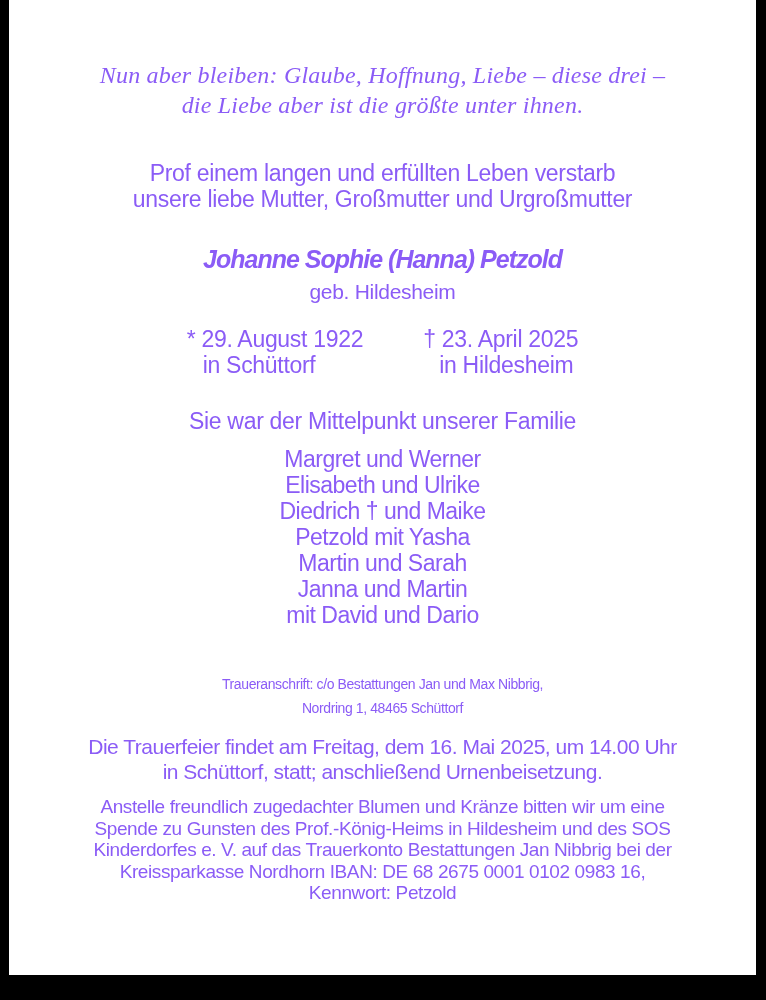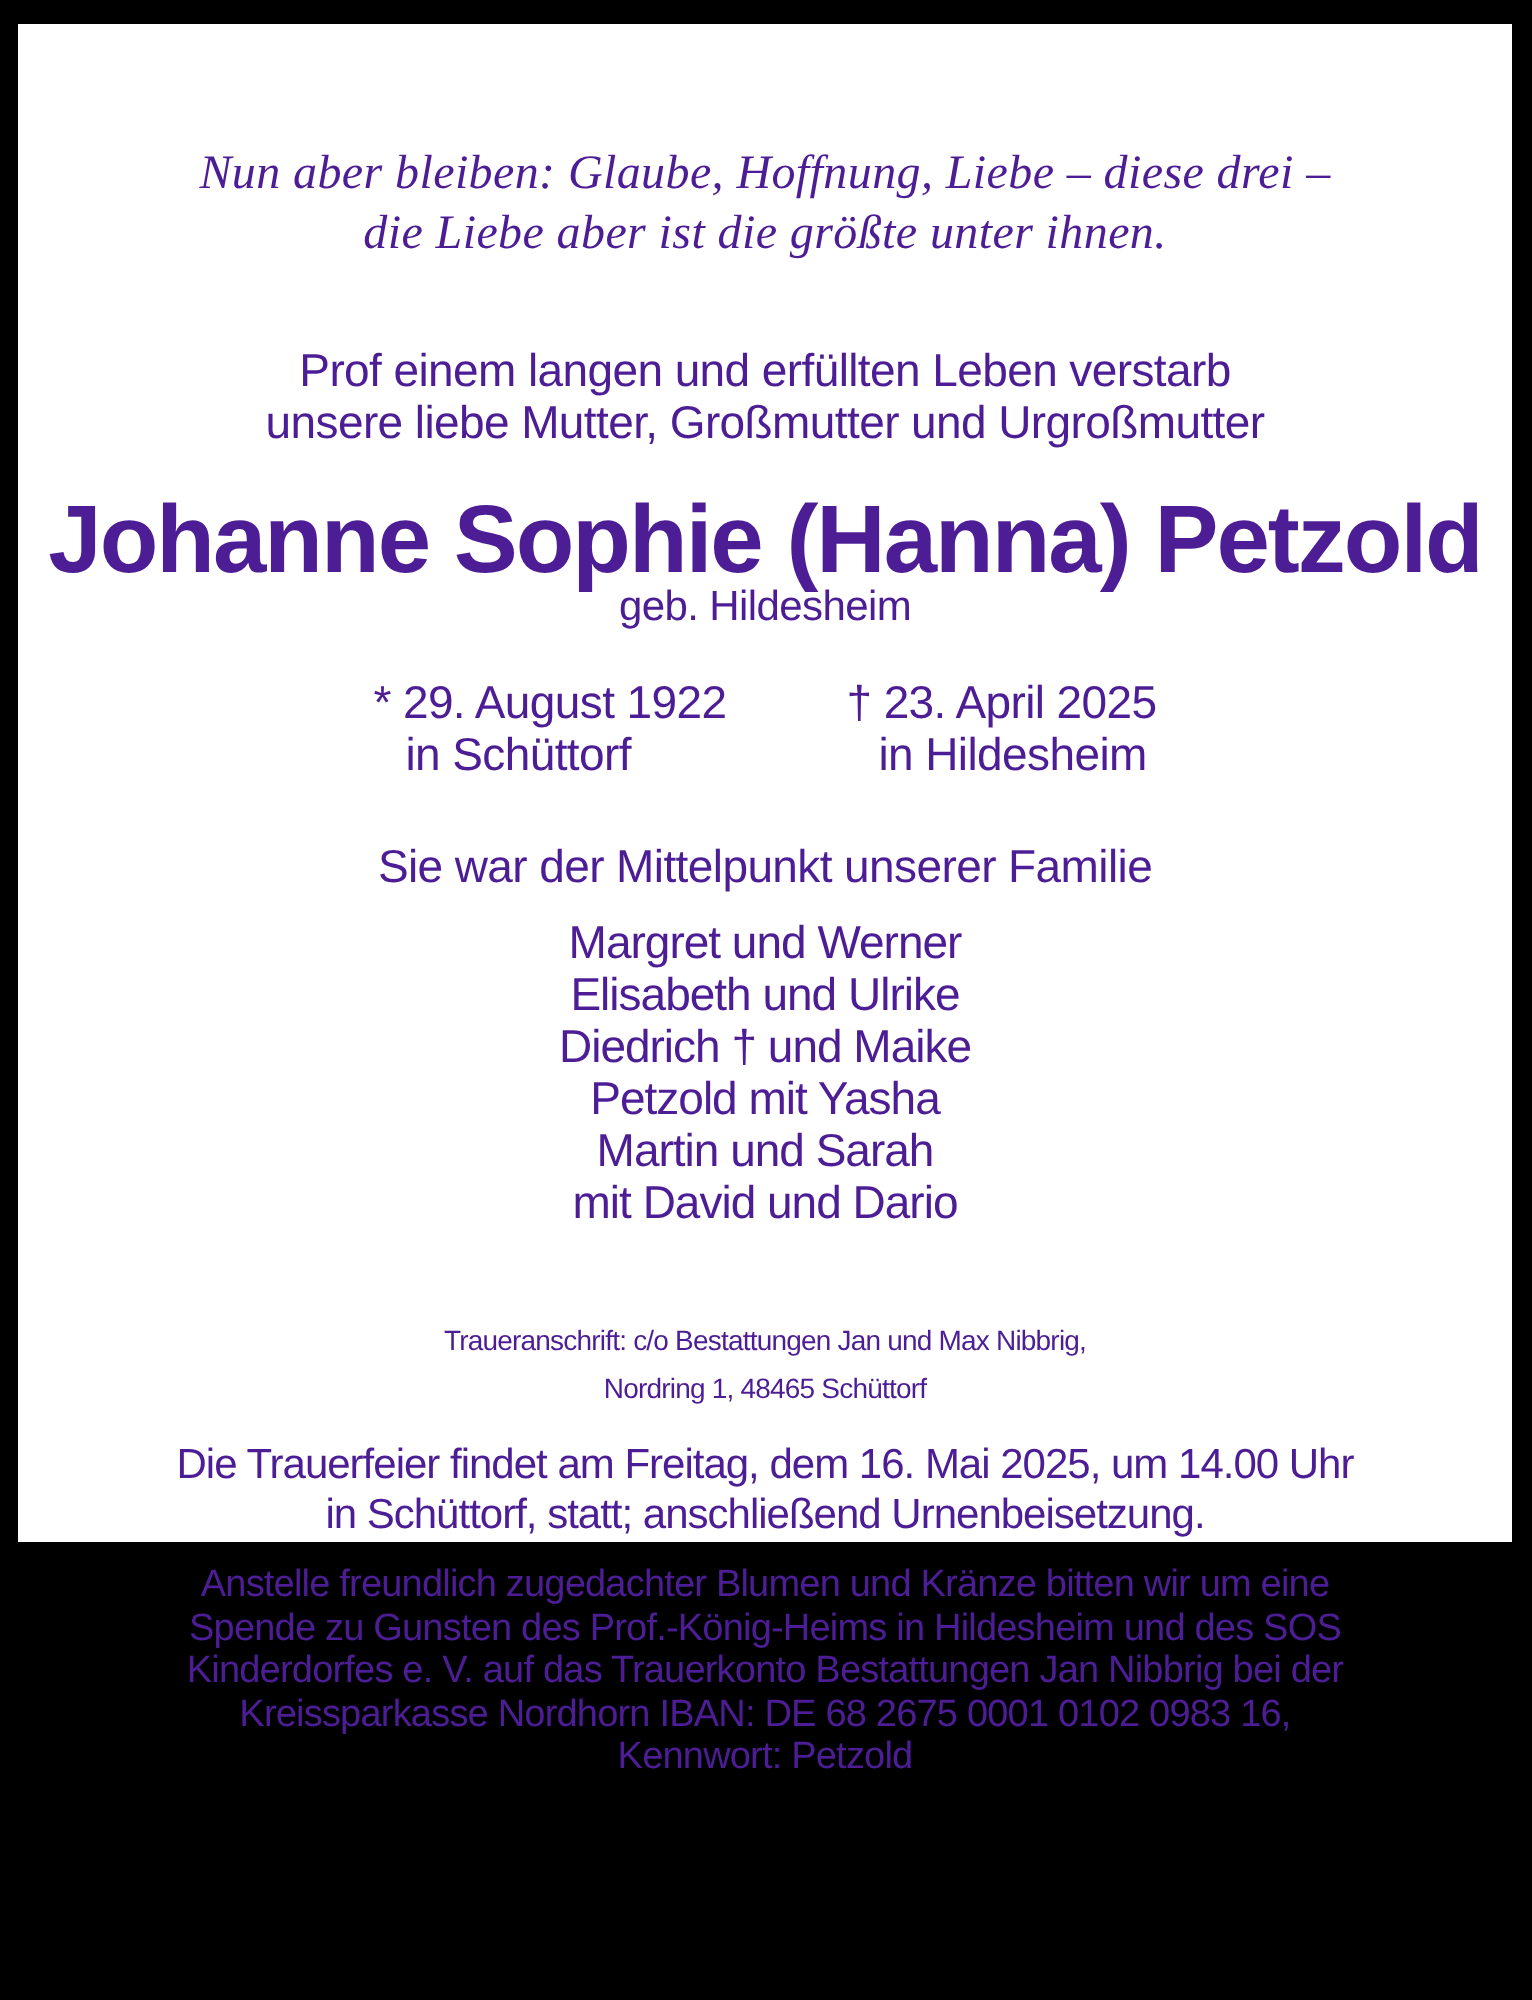--- a/index.html
+++ b/index.html
@@ -6,48 +6,49 @@
     margin: 0;
     padding: 0;
     width: 766px;
     height: 1000px;
     background: #000000;
     overflow: hidden;
   }
   .paper {
     position: absolute;
     left: 9px;
-    top: 12px;
+    top: 0;
     width: 747px;
-    height: 759px;
+    height: 975px;
     background: #ffffff;
-    color: #4c1d95;
+    color: #8b5cf6;
     font-family: "Liberation Sans", "DejaVu Sans", sans-serif;
     text-align: center;
   }
   .quote {
     margin-top: 60px;
     font-family: "Liberation Serif", "DejaVu Serif", serif;
     font-style: italic;
     font-size: 24px;
     line-height: 30px;
     letter-spacing: 0.2px;
   }
   .intro {
     margin-top: 40px;
     font-size: 23px;
     line-height: 26px;
     letter-spacing: -0.3px;
   }
   .name {
     margin-top: 26px;
-    font-size: 48px;
+    font-size: 25px;
     line-height: 42px;
     font-weight: bold;
     letter-spacing: -1px;
+    font-style: italic;
   }
   .maiden {
     font-size: 21px;
     line-height: 24px;
     letter-spacing: -0.3px;
   }
   .dates-row {
     margin-top: 22px;
     display: flex;
     justify-content: center;
@@ -125,20 +126,21 @@
   </div>
 
   <div class="family-intro">Sie war der Mittelpunkt unserer Familie</div>
 
   <div class="family-list">
     <div>Margret und Werner</div>
     <div>Elisabeth und Ulrike</div>
     <div>Diedrich † und Maike</div>
     <div>Petzold mit Yasha</div>
     <div>Martin und Sarah</div>
+    <div>Janna und Martin</div>
     <div>mit David und Dario</div>
   </div>
 
   <div class="address">
     <div>Traueranschrift: c/o Bestattungen Jan und Max Nibbrig,</div>
     <div>Nordring 1, 48465 Schüttorf</div>
   </div>
 
   <div class="service">
     <div>Die Trauerfeier findet am Freitag, dem 16. Mai 2025, um 14.00 Uhr</div>

